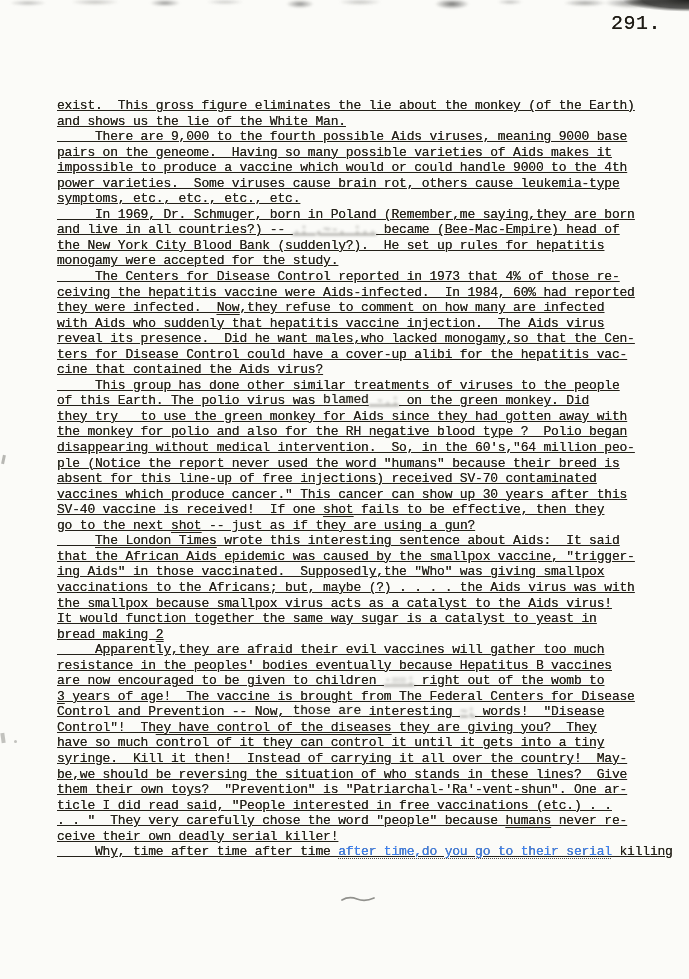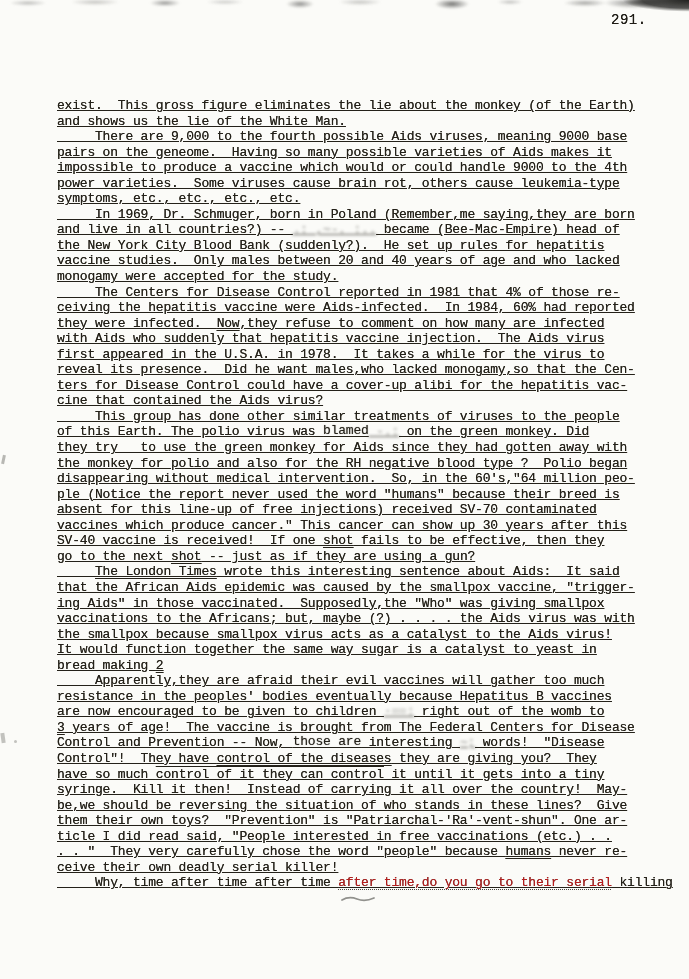--- a/index.html
+++ b/index.html
@@ -36,28 +36,28 @@
     font-size:13px; line-height:15.55px; letter-spacing:-0.2px;
     text-shadow:0 0 0.5px rgba(40,36,28,.85);
     text-decoration:underline;
   }
   .line { white-space:pre; }
   .u  { text-decoration:underline; text-decoration-thickness:1.4px; text-underline-offset:2.5px;margin-top:36px; }
   .uo { text-decoration:overline;  text-decoration-thickness:1.4px;margin-top:29px; }
   .ghost { color:#979792; filter:blur(1.4px); opacity:.8; }
   .ot { position:relative; top:-1.5px; text-shadow:0 0 1px rgba(130,128,122,.9); }
   .faded {
-    color:#b91c1c; filter:blur(.55px);
+    color:#3b82f6; filter:blur(.55px);
     text-decoration:underline dotted 1.4px rgba(75,73,68,.65);
     text-underline-offset:3px;
     margin-top:12px;
   }
   .page-number {
     position:absolute; left:611px; top:12px;
-    font-size:14px; letter-spacing:.5px; color:#1e1b15;
+    font-size:20px; letter-spacing:.5px; color:#1e1b15;
     text-shadow:0 0 .5px rgba(30,27,20,.9);
   }
   .squiggle { position:absolute; left:341px; top:891px; opacity:.75; filter:blur(.4px); }
   .speck { position:absolute; background:#8a8a86; filter:blur(.5px); }
   .speck.s1 { left:2px;  top:455px; width:3px; height:9px;  transform:rotate(12deg); opacity:.6; }
   .speck.s2 { left:1px;  top:733px; width:4px; height:10px; transform:rotate(-8deg); opacity:.5; }
   .speck.s3 { left:14px; top:740px; width:3px; height:3px;  border-radius:50%; opacity:.5; }
 </style>
 </head>
 <body>
@@ -70,27 +70,25 @@
       <div class="line"><span>exist.  This gross figure eliminates the lie about the monkey (of the Earth)</span></div>
       <div class="line"><span>and shows us the lie of the White Man.</span></div>
       <div class="line"><span>     There are 9,000 to the fourth possible Aids viruses, meaning 9000 base</span></div>
       <div class="line"><span>pairs on the geneome.  Having so many possible varieties of Aids makes it</span></div>
       <div class="line"><span>impossible to produce a vaccine which would or could handle 9000 to the 4th</span></div>
       <div class="line"><span>power varieties.  Some viruses cause brain rot, others cause leukemia-type</span></div>
       <div class="line"><span>symptoms, etc., etc., etc., etc.</span></div>
       <div class="line"><span>     In 1969, Dr. Schmuger, born in Poland (Remember,me saying,they are born</span></div>
       <div class="line"><span>and live in all countries?) -- </span><span class="ghost">.: ,~-. :..</span><span> became (Bee-Mac-Empire) head of</span></div>
       <div class="line"><span>the New York City Blood Bank (suddenly?).  He set up rules for hepatitis</span></div>
-      <div class="line"><span>vaccine studies.  Only males between 20 and 40 years of age and who lacked</span></div>
       <div class="line"><span>monogamy were accepted for the study.</span></div>
-      <div class="line"><span>     The Centers for Disease Control reported in 1981 that 4% of those re-</span></div>
+      <div class="line"><span>     The Centers for Disease Control reported in 1973 that 4% of those re-</span></div>
       <div class="line"><span>ceiving the hepatitis vaccine were Aids-infected.  In 1984, 60% had reported</span></div>
       <div class="line"><span>they were infected.  </span><span class="u">Now</span><span>,they refuse to comment on how many are infected</span></div>
       <div class="line"><span>with Aids who suddenly that hepatitis vaccine injection.  The Aids virus</span></div>
-      <div class="line"><span>first appeared in the U.S.A. in 1978.  It takes a while for the virus to</span></div>
       <div class="line"><span>reveal its presence.  Did he want males,who lacked monogamy,so that the Cen-</span></div>
       <div class="line"><span>ters for Disease Control could have a cover-up alibi for the hepatitis vac-</span></div>
       <div class="line"><span>cine that contained the Aids virus?</span></div>
       <div class="line"><span>     This group has done other similar treatments of viruses to the people</span></div>
       <div class="line"><span>of this Earth. The polio virus was </span><span class="ot">blamed</span><span class="ghost"> -.:</span><span> on the green monkey. Did</span></div>
       <div class="line"><span>they try   to use the green monkey for Aids since they had gotten away with</span></div>
       <div class="line"><span>the monkey for polio and also for the RH negative blood type ?  Polio began</span></div>
       <div class="line"><span>disappearing without medical intervention.  So, in the 60's,"64 million peo-</span></div>
       <div class="line"><span>ple (Notice the report never used the word "humans" because their breed is</span></div>
       <div class="line"><span>absent for this line-up of free injections) received SV-70 contaminated</span></div>

